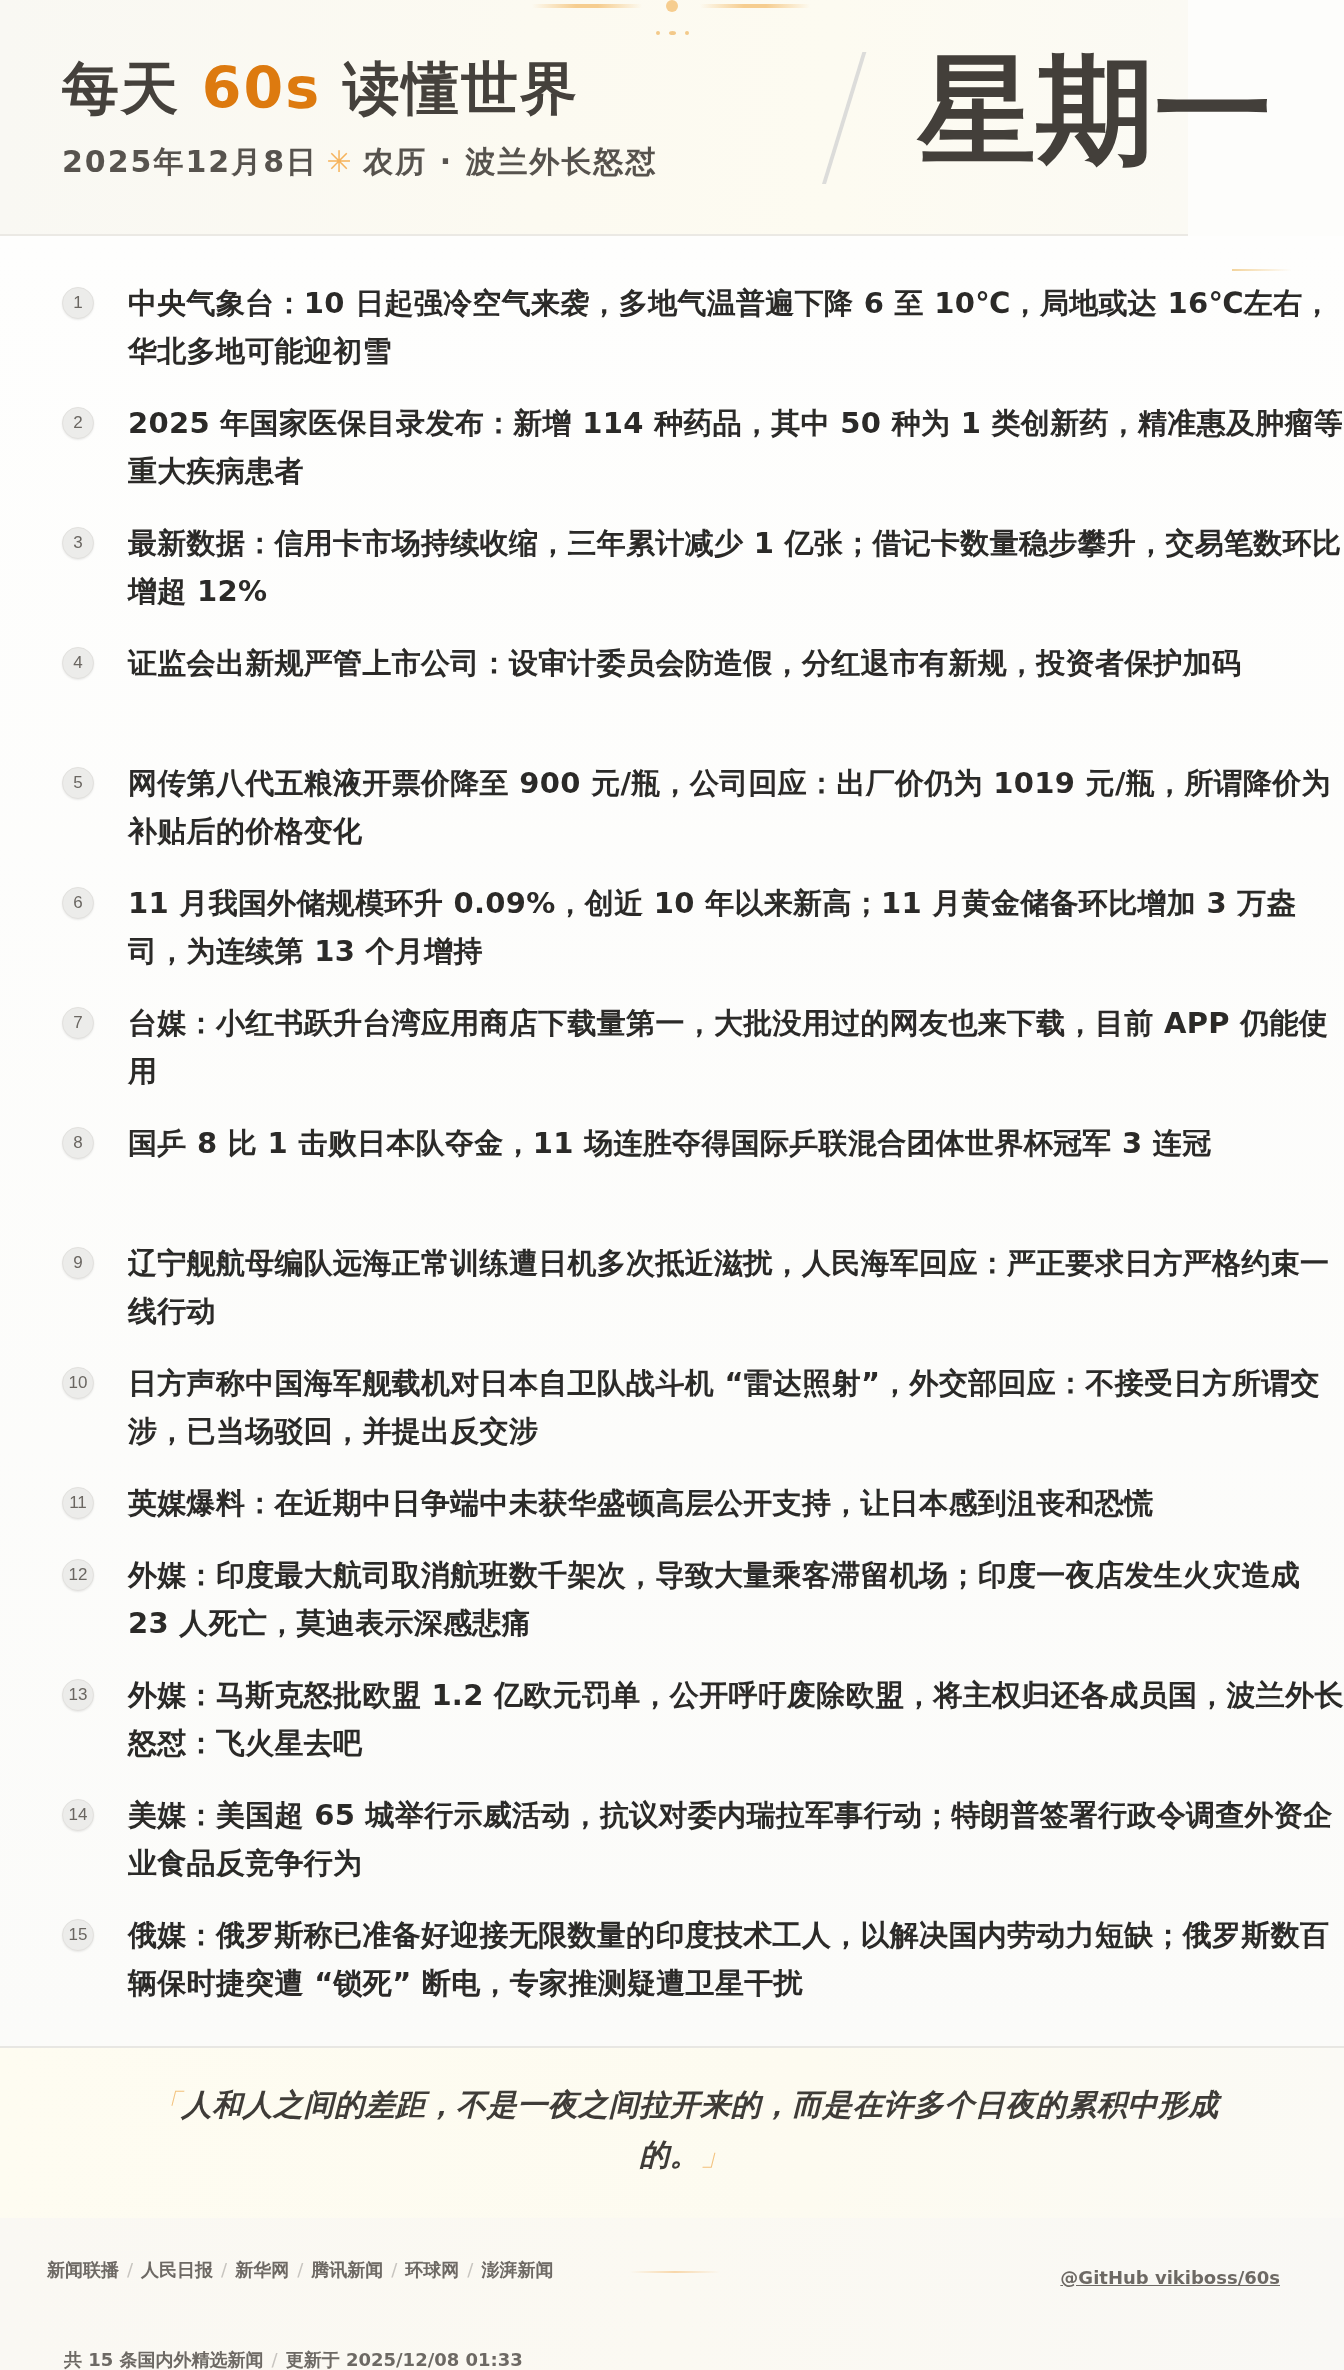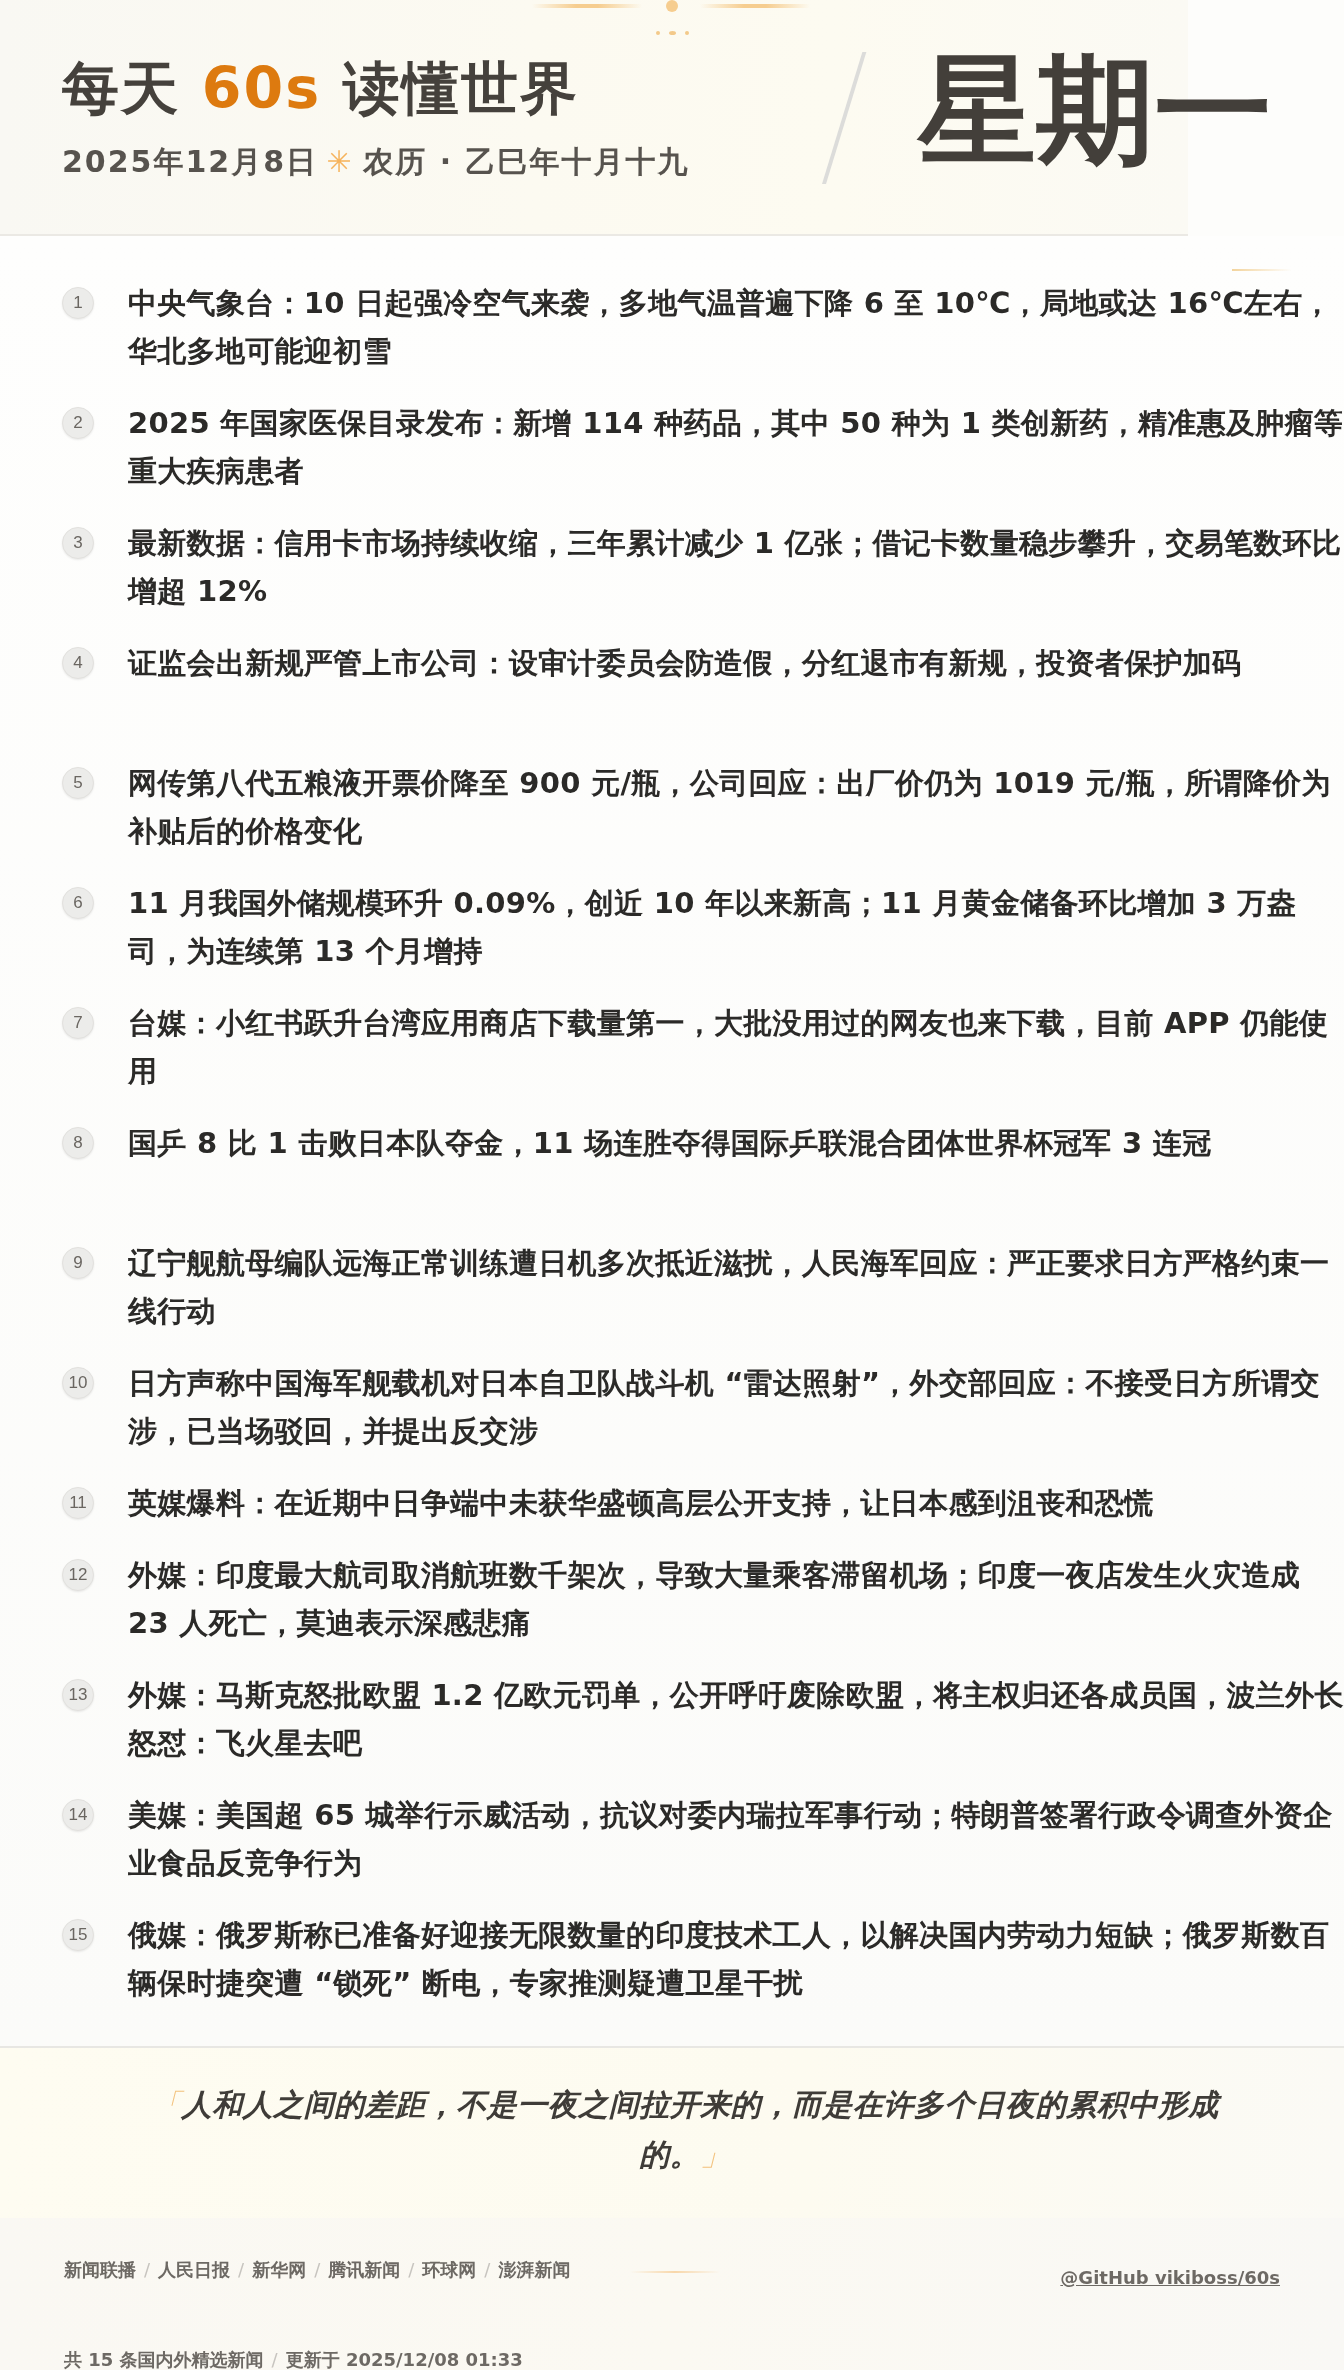--- a/index.html
+++ b/index.html
@@ -98,42 +98,42 @@
       background: linear-gradient(90deg, #faf8f3 0%, #fbf9f2 50%, #f9f8f5 100%);
     }
     .footer-deco {
       position: absolute; left: 630px; top: 53px; width: 90px; height: 2px;
       background: linear-gradient(90deg, rgba(247,215,170,0), #f8d7aa, rgba(247,215,170,0));
     }
     .footer-row {
       position: absolute; font-size: 18px; font-weight: bold; color: #6d6964;
       white-space: nowrap; line-height: 24px;
     }
-    .footer-row.l1 { left: 64px; top: 40px; }
+    .footer-row.l1 { left: 47px; top: 40px; }
     .footer-row.l2 { left: 64px; top: 82px; margin-top: 48px; }
     .footer-row.r1 { right: 64px; top: 48px; text-decoration: underline; }
     .footer-row.r2 { right: 64px; top: 82px; }
     .sep { color: #c7c4bf; font-weight: normal; margin: 0 8px; }
   </style>
 </head>
 <body>
 
 <div class="header">
   <div class="top-deco">
     <div class="deco-line left"></div>
     <div class="deco-dot"></div>
     <div class="deco-line right"></div>
     <div class="deco-mini a"></div>
     <div class="deco-mini b"></div>
     <div class="deco-mini c"></div>
   </div>
 
   <div class="title"><span>每天 </span><span class="accent">60s</span><span> 读懂世界</span></div>
 
-  <div class="date-row"><span>2025年12月8日</span><span class="sparkle">✳</span><span>农历 · 乙巳年十月十九</span></div>
+  <div class="date-row"><span>2025年12月8日</span><span class="sparkle">✳</span><span>农历 · 波兰外长怒怼</span></div>
 
   <div class="slash"></div>
   <div class="weekday">星期一</div>
 </div>
 
 <div class="news-list">
   <div class="list-deco"></div>
   <div id="news-container">
       <div class="news-item" style="top: 43px;">
         <div class="news-num">1</div>

